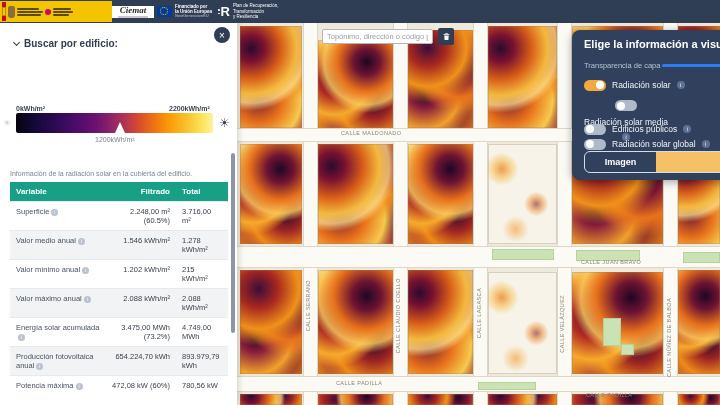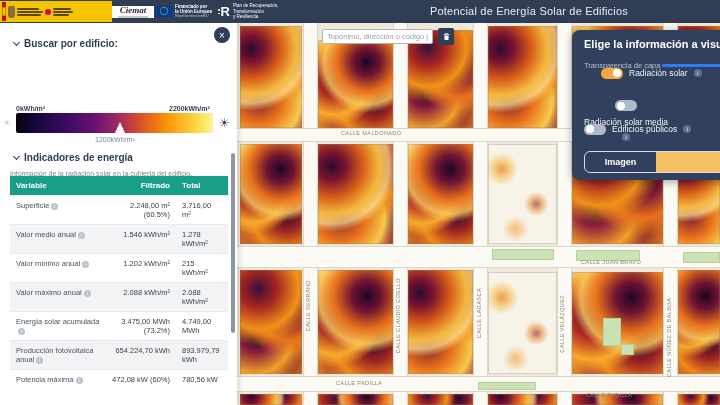--- a/index.html
+++ b/index.html
@@ -67,21 +67,21 @@
   .sidebar { position:absolute; left:0; top:23px; width:237px; height:382px; background:#ffffff; z-index:30; box-shadow:2px 0 6px rgba(0,0,0,.15); }
   .close-btn { position:absolute; left:214px; top:4px; width:16px; height:16px; border-radius:50%; background:#2f3d55; color:#fff; border:none; font-size:10px; line-height:15px; text-align:center; cursor:pointer; padding:0; }
   .sec-title { position:absolute; color:#2f3d55; font-weight:bold; display:flex; align-items:center; gap:5px; }
   .chev { width:5px; height:5px; border-left:1.4px solid #2f3d55; border-bottom:1.4px solid #2f3d55; transform:rotate(-45deg); margin-top:-2px; flex:none; }
   .desc { position:absolute; color:#7b8494; line-height:1.5; }
   .scale-label { position:absolute; font-size:7px; font-weight:bold; color:#3a4454; }
   .grad-bar { position:absolute; left:16px; top:90px; width:197px; height:20px; border-radius:2px;
     background:linear-gradient(90deg,#06030f 0%,#16093a 10%,#2d0a54 20%,#4a0c6b 30%,#6a116f 40%,#8c2369 48%,#b13354 55%,#d64a2e 62%,#ef7112 70%,#fb9d07 78%,#f9c32f 87%,#fbe65c 95%,#fdf3a0 100%); }
   .grad-marker { position:absolute; left:calc(53% - 5px); bottom:0; width:0; height:0; border-left:5px solid transparent; border-right:5px solid transparent; border-bottom:11px solid #fff; }
   .sun { position:absolute; line-height:1; }
-  .etable { position:absolute; left:10px; top:153px; width:218px; font-size:7.5px; color:#4a5260; border-collapse:collapse; }
+  .etable { position:absolute; left:10px; top:159px; width:218px; font-size:7.5px; color:#4a5260; border-collapse:collapse; }
   .etable thead th { background:#17a086; color:#fff; font-size:8px; text-align:left; padding:5px 6px; font-weight:bold; }
   .etable thead th.col-f { text-align:right; }
   .etable td { padding:5px 6px; border-top:1px solid #e7eaec; vertical-align:top; }
   .etable tr.alt td { background:#f1f3f4; }
   .etable td.val-f { text-align:right; white-space:nowrap; color:#3c434e; }
   .etable td.val-t { text-align:left; color:#3c434e; width:52px; }
   .info-dot { display:inline-block; width:7px; height:7px; border-radius:50%; background:#b9c2cf; color:#fff; font-size:5px; line-height:7px; text-align:center; margin-left:2px; vertical-align:middle; }
   .scroll-thumb { position:absolute; left:231px; top:130px; width:4px; height:180px; background:#8d96a5; border-radius:2px; }
 
   
@@ -212,44 +212,39 @@
             <b></b>
           </span>
           <span>R</span>
         </span>
       <div class="prtr-txt">
         <div>Plan de Recuperación,</div>
         <div>Transformación</div>
         <div>y Resiliencia</div>
       </div>
     </div>
-    <div class="app-title">Potencial de Energía Solar de Edificios</div>
   </div>
 
   <div class="sidebar">
     <button class="close-btn"><span>×</span></button>
 
     <div class="sec-title" style="left:14px;top:15px;font-size:10px;">
       <span class="chev"></span>
       <span>Buscar por edificio:</span>
     </div>
 
     <span class="sun" style="left:3px;top:96px;font-size:9px;color:#c9ccd4;">☀</span>
     <span class="sun" style="left:219px;top:94px;font-size:12px;color:#3a4454;">☀</span>
     <div class="scale-label" style="left:16px;top:82px;">0kWh/m²</div>
     <div class="scale-label" style="left:169px;top:82px;">2200kWh/m²</div>
     <div class="grad-bar">
       <div class="grad-marker"></div>
     </div>
     <div class="desc" style="left:95px;top:112px;font-size:7px;">1200kWh/m²</div>
 
-    <div class="sec-title" style="left:14px;top:129px;font-size:10px;">
-      <span class="chev"></span>
-      <span>Indicadores de energía</span>
-    </div>
     <div class="desc" style="left:10px;top:146px;width:222px;font-size:7px;white-space:nowrap;">Información de la radiación solar en la cubierta del edificio.</div>
 
     <table class="etable">
       <thead>
         <tr>
           <th>Variable</th>
           <th class="col-f">Filtrado</th>
           <th>Total</th>
         </tr>
       </thead>
@@ -298,41 +293,48 @@
       </tbody>
     </table>
     <div class="scroll-thumb"></div>
   </div>
 
   <div class="rpanel">
     <div class="rpanel-title">Elige la información a visualizar</div>
     <div class="transp-label">Transparencia de capa</div>
     <div class="transp-slider"></div>
 
-    <div class="toggle-row" style="top:36px;margin-left:17px;">
+    <div class="toggle-row" style="top:48px;">
       <span class="pill on">
           <span class="knob"></span>
         </span>
       <span class="toggle-label">Radiación solar</span>
       <span class="info-dot2">i</span>
     </div>
     <div class="toggle-row" style="top:70px;flex-direction:column;">
       <span class="pill off">
           <span class="knob"></span>
         </span>
       <span class="toggle-label">Radiación solar media</span>
       <span class="info-dot2">i</span>
     </div>
     <div class="toggle-row" style="top:92px;">
       <span class="pill off">
           <span class="knob"></span>
         </span>
       <span class="toggle-label">Edificios públicos</span>
       <span class="info-dot2">i</span>
     </div>
+    <div class="toggle-row" style="top:107px;">
+      <span class="pill off">
+          <span class="knob"></span>
+        </span>
+      <span class="toggle-label">Radiación solar global</span>
+      <span class="info-dot2">i</span>
+    </div>
 
     <div class="seg-control">
       <div class="seg-left">Imagen</div>
       <div class="seg-right"></div>
     </div>
   </div>
 
 </div>
 
 </body></html>

